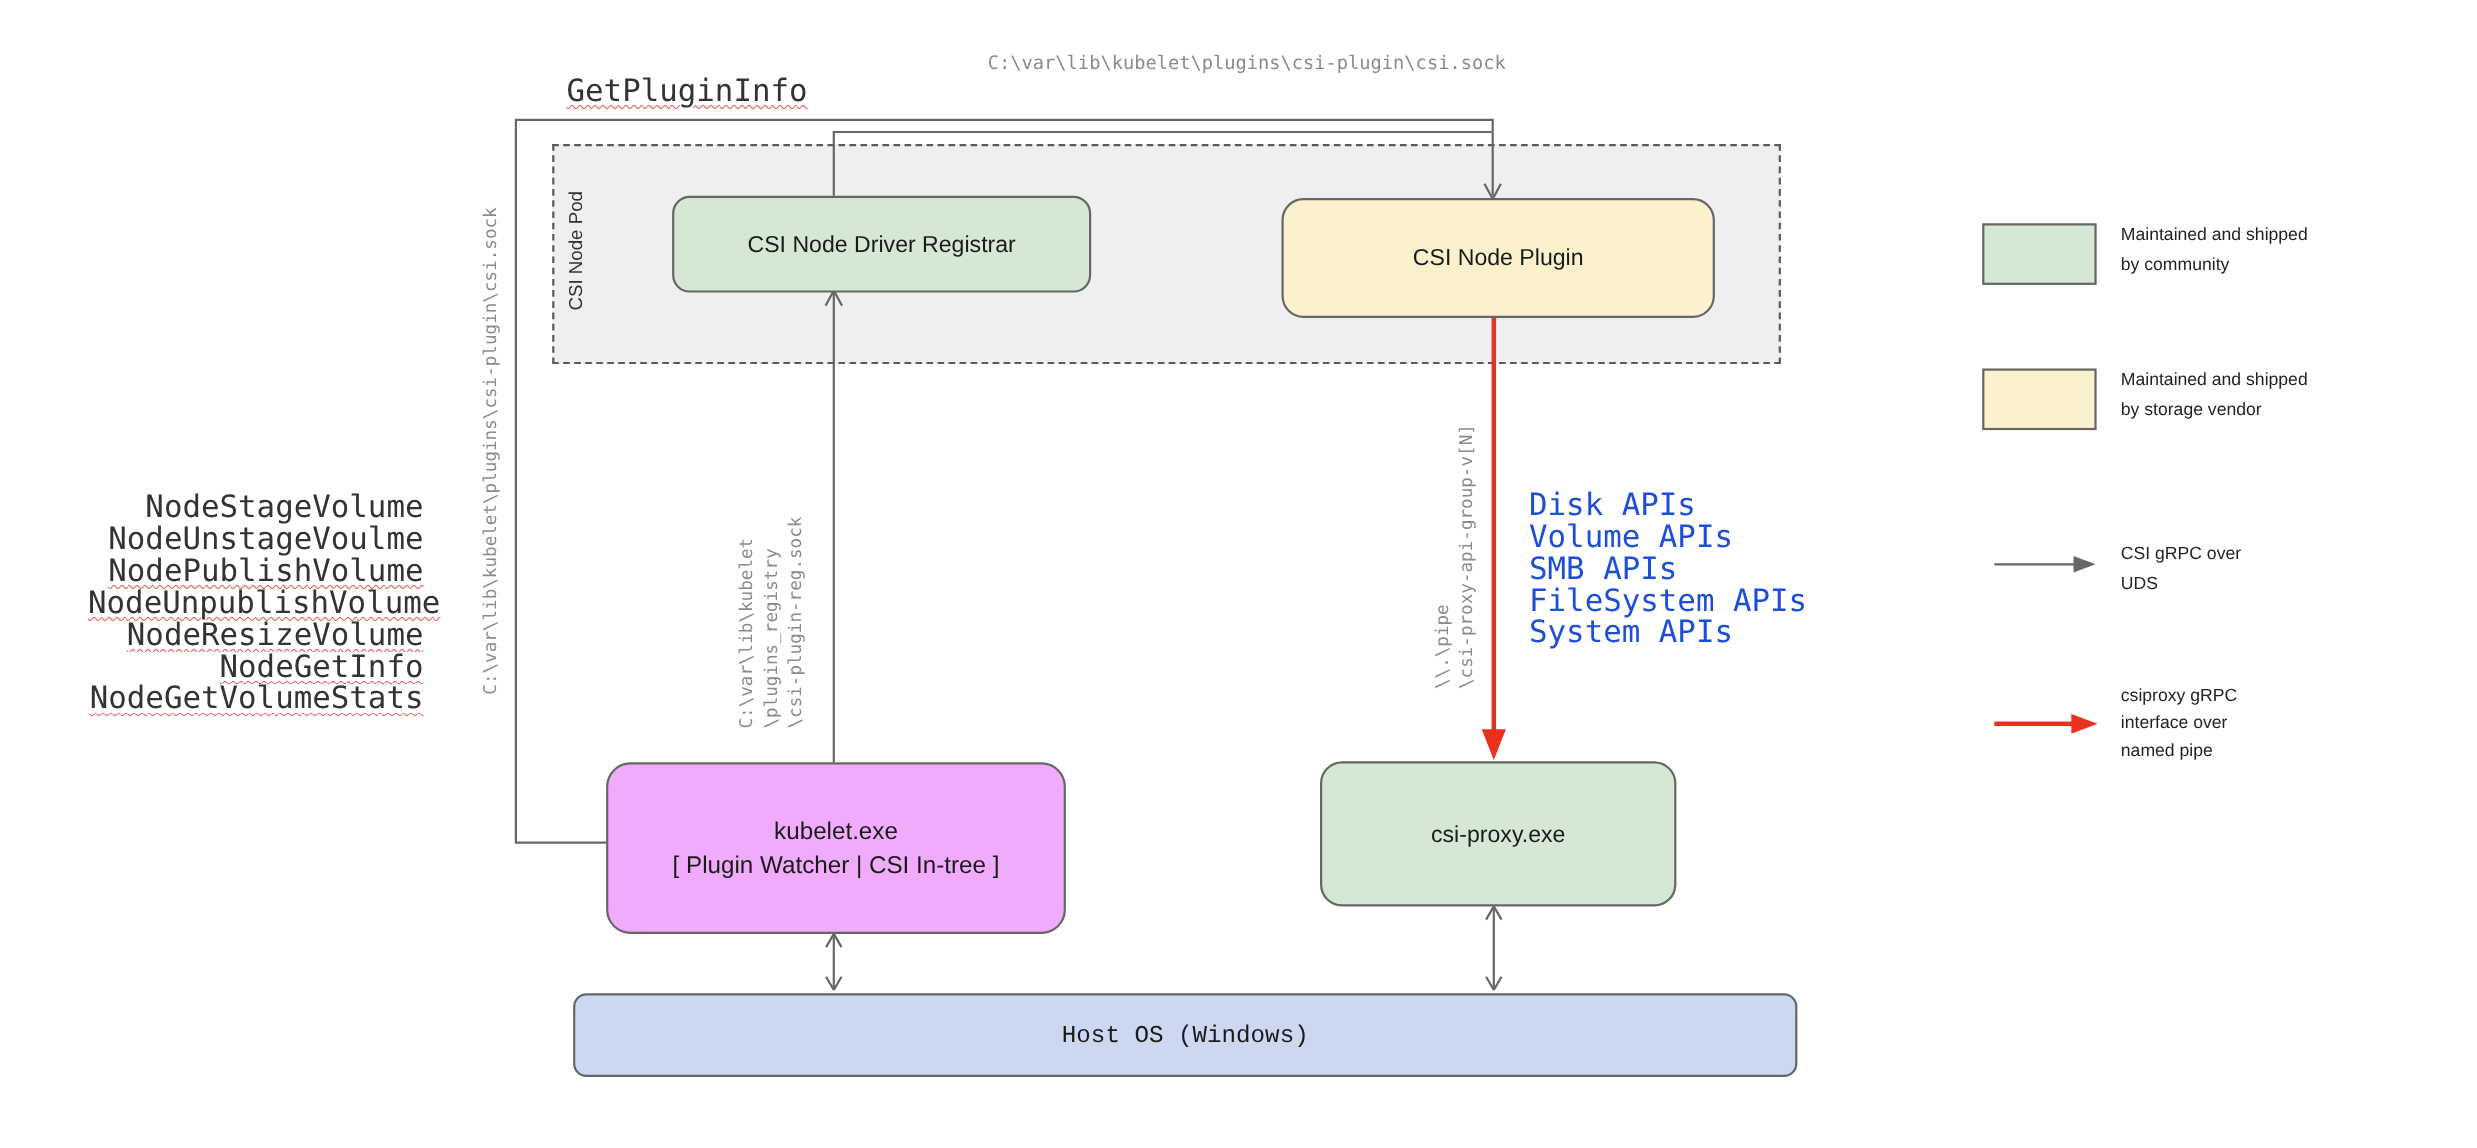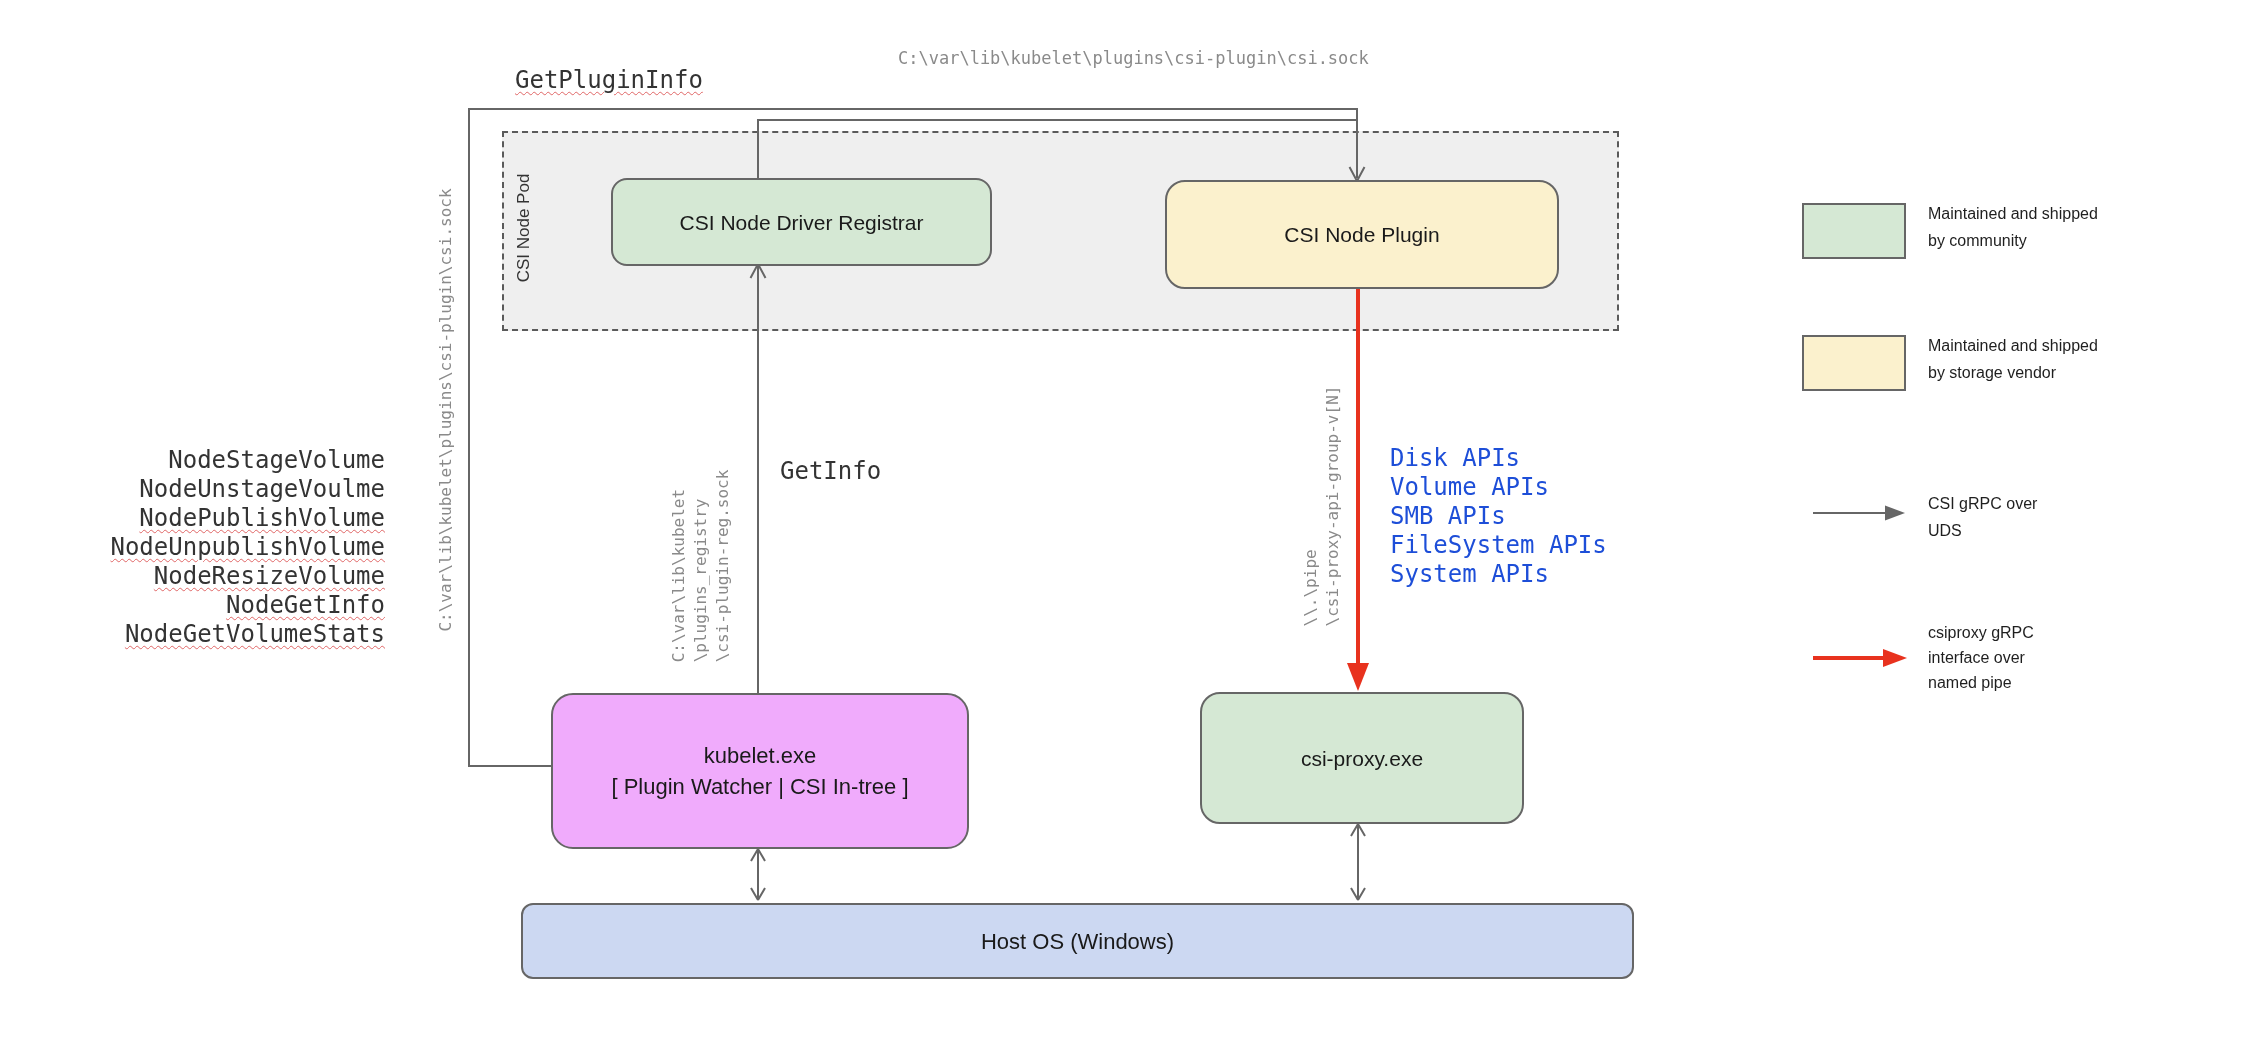--- a/index.html
+++ b/index.html
@@ -16,23 +16,23 @@
   }
   .box {
     position:absolute; display:flex; align-items:center; justify-content:center;
     text-align:center; border:2px solid #666666; color:#1a1a1a; z-index:3;
     font-size:21px; line-height:29px;
   }
   .box.registrar { left:570px; top:178px; width:377px; height:84px; background:#d5e8d4; border-radius:16px;margin-left:41px; }
   .box.plugin    { left:1165px; top:180px; width:390px; height:105px; background:#fbf1cd; border-radius:20px; }
   .box.kubelet   { left:551px; top:693px; width:414px; height:152px; background:#f0abfc; border-radius:22px; font-size:22px; line-height:31px; }
   .box.csiproxy  { left:1200px; top:692px; width:320px; height:128px; background:#d5e8d4; border-radius:20px; }
-  .box.hostos    { left:521px; top:903px; width:1109px; height:72px; background:#ccd8f2; border-radius:12px; font-size:22px; }
+  .box.hostos    { left:521px; top:903px; width:1109px; height:72px; background:#ccd8f2; border-radius:12px; font-size:22px;font-family:Liberation Mono, monospace; }
   
-  .mono-lg { font-family:"DejaVu Sans Mono", monospace; font-size:24px; color:#333333; z-index:4; }
+  .mono-lg { font-family:"DejaVu Sans Mono", monospace; font-size:28px; color:#333333; z-index:4; }
   .mono-sm { font-family:"DejaVu Sans Mono", monospace; font-size:17px; color:#8a8a8a; z-index:4; }
   .vlabel {
     position:absolute; white-space:pre; transform:translate(-50%,-50%) rotate(-90deg);
     font-family:"DejaVu Sans Mono", monospace; color:#8a8a8a; z-index:4;
     font-size:16px; line-height:22px; text-align:left;
   }
   .podlabel {
     position:absolute; transform:translate(-50%,-50%) rotate(-90deg);
     font-size:17px; color:#333333; z-index:4; white-space:nowrap;
   }
@@ -114,21 +114,20 @@
     <div>NodeStageVolume</div>
     <div>NodeUnstageVoulme</div>
     <div class="wavy">NodePublishVolume</div>
     <div class="wavy">NodeUnpublishVolume</div>
     <div class="wavy">NodeResizeVolume</div>
     <div class="wavy">NodeGetInfo</div>
     <div class="wavy">NodeGetVolumeStats</div>
   </div>
 
   <div class="stack mono-lg reg-calls">
-    <div>GetInfo</div>
   </div>
 
   <div class="stack mono-lg api-list">
     <div>Disk APIs</div>
     <div>Volume APIs</div>
     <div>SMB APIs</div>
     <div>FileSystem APIs</div>
     <div>System APIs</div>
   </div>
 

